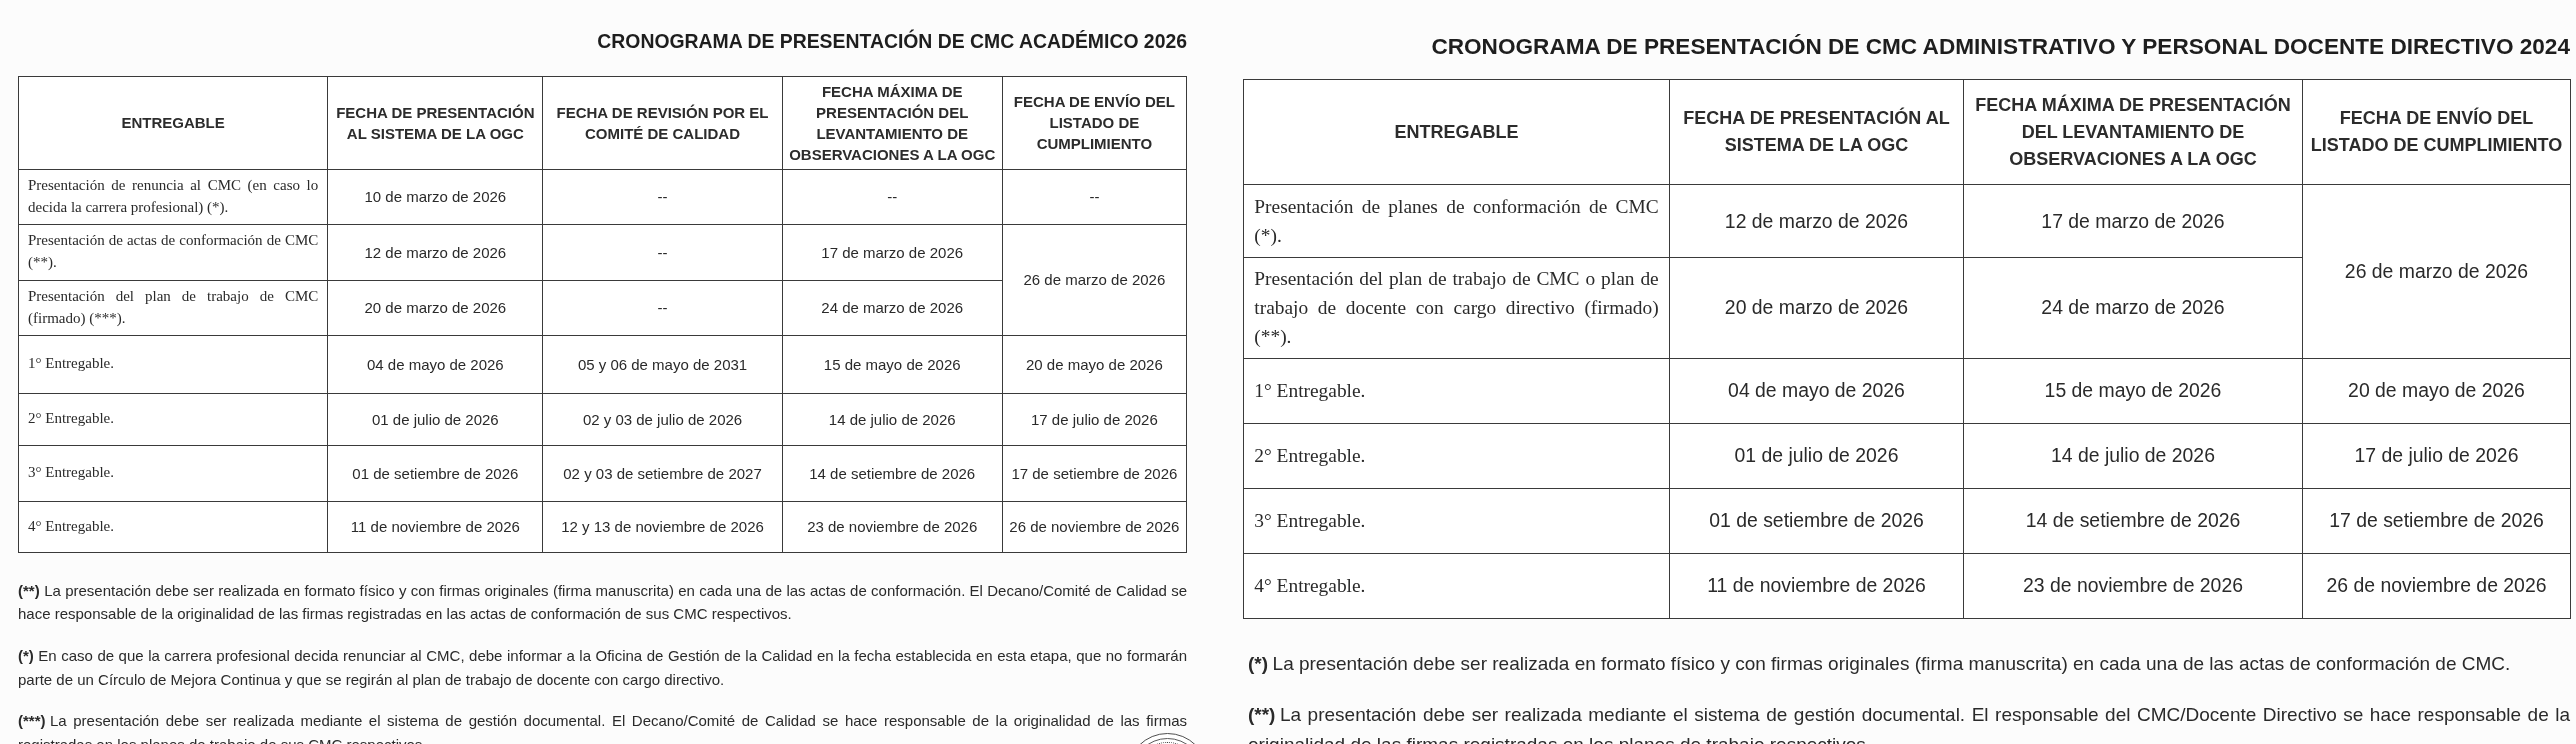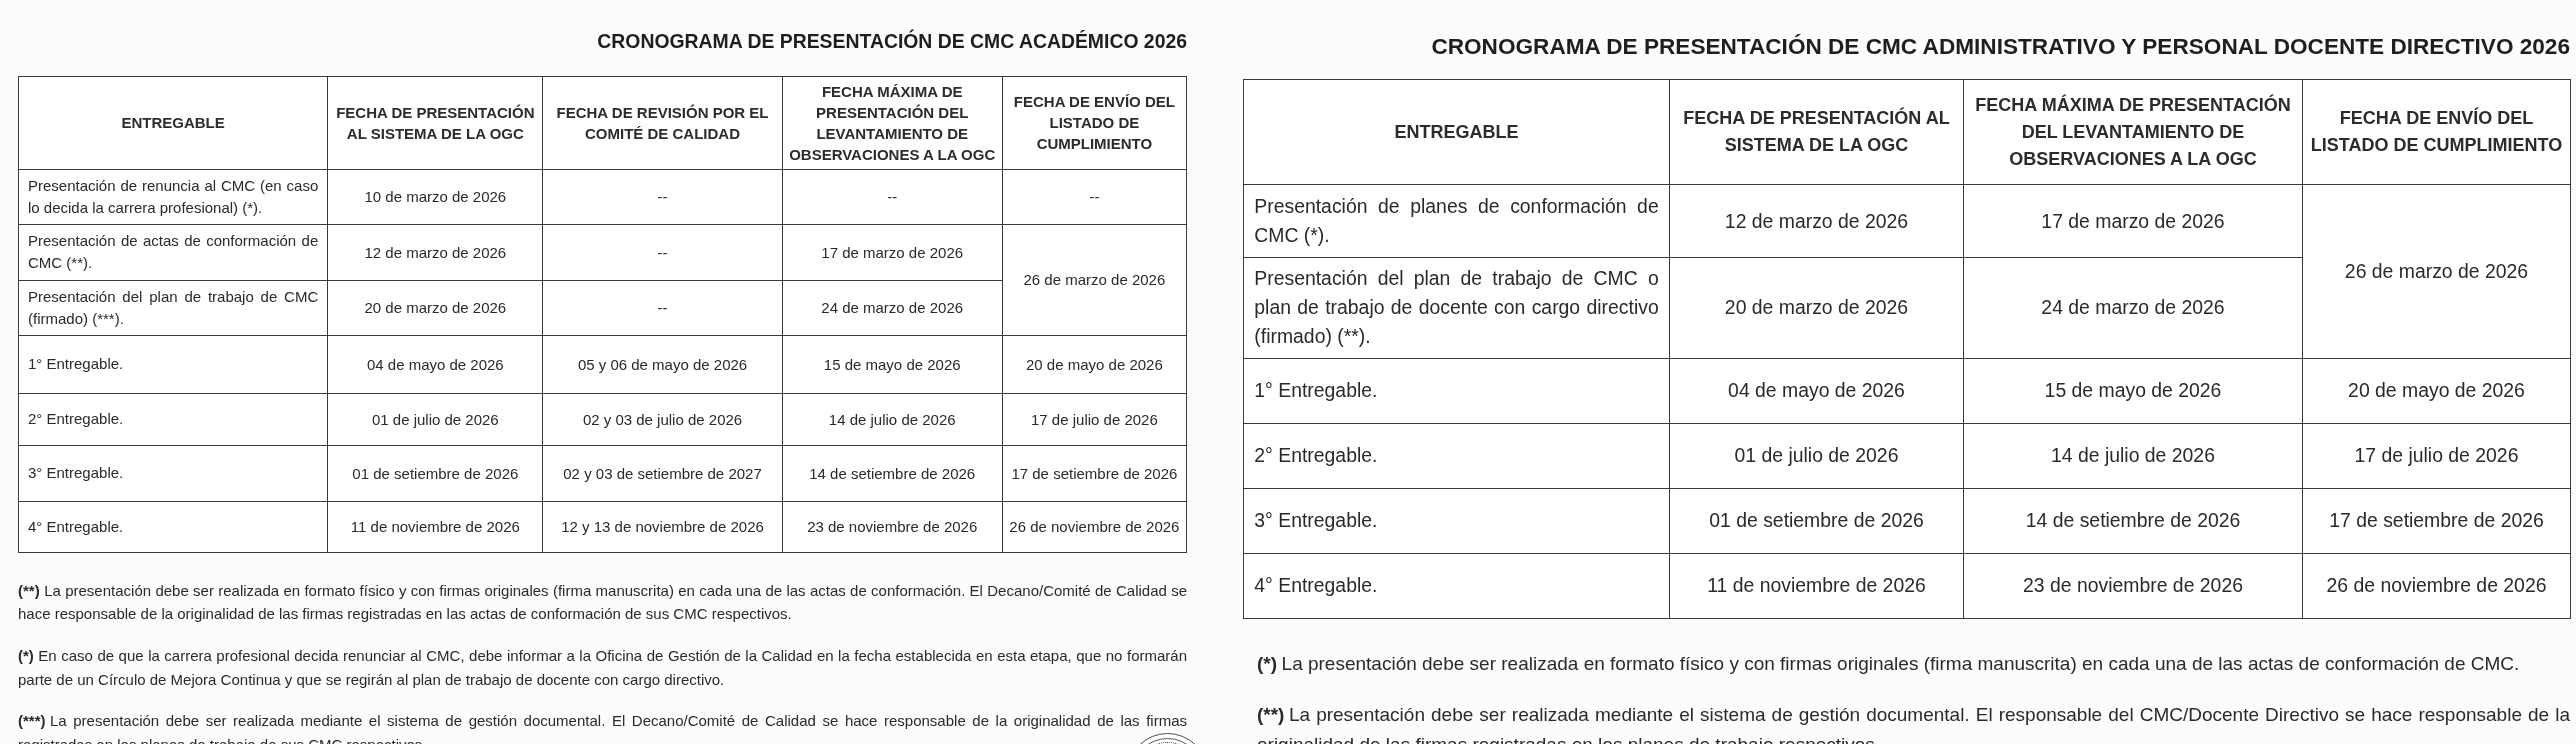--- a/index.html
+++ b/index.html
@@ -43,32 +43,32 @@
     padding: 3.9px 5.2px;
     color: #2c2c2c;
   }
   td { vertical-align: middle; padding: 3.9px 6.5px; }
 
   .tbl-left  { font-size: 15px; }
   .tbl-left  th { font-size: 15px; line-height: 1.4; }
   .tbl-right { font-size: 19.4px; }
   .tbl-right th { font-size: 18px; line-height: 1.5; }
 
-  .c-ent  { text-align: justify; padding: 5.2px 9px; line-height: 1.45; }
+  .c-ent  { text-align: justify; padding: 5.2px 9px; line-height: 1.45; font-family: Liberation Serif, serif; }
   .c-date { text-align: center; }
   .tbl-right .c-ent { padding: 6.5px 10.3px; line-height: 1.5; }
 
   .footnotes { margin-top: 0; }
   .fn {
     text-align: justify;
     color: #2a2a2a;
   }
   .page-left  .fn { font-size: 15px; line-height: 1.58; margin: 0 0 18px 0; }
   .page-left  .fn:first-child { margin-top: 26px; }
-  .page-right .fn { font-size: 19px; line-height: 1.55; margin: 0 0 22px 14px; }
+  .page-right .fn { font-size: 19px; line-height: 1.55; margin: 0 0 22px 5px; }
   .page-right .fn:first-child { margin-top: 30px; }
   .fn-marker { font-weight: bold; margin-right: 4.5px; }
 
   
   .seal {
     position: absolute;
     left: 1127px; top: 733px;
     width: 81px; height: 81px;
     border-radius: 50%;
     border: 1.9px solid #4f4f4f;
@@ -125,21 +125,21 @@
       </tr>
       <tr style="height:52px">
         <td class="c-ent">Presentación del plan de trabajo de CMC (firmado) (***).</td>
         <td class="c-date">20 de marzo de 2026</td>
         <td class="c-date">--</td>
         <td class="c-date">24 de marzo de 2026</td>
       </tr>
       <tr style="height:58px">
         <td class="c-ent">1° Entregable.</td>
         <td class="c-date">04 de mayo de 2026</td>
-        <td class="c-date">05 y 06 de mayo de 2026</td>
+        <td class="c-date">05 y 06 de mayo de 2031</td>
         <td class="c-date">15 de mayo de 2026</td>
         <td class="c-date">20 de mayo de 2026</td>
       </tr>
       <tr style="height:52px">
         <td class="c-ent">2° Entregable.</td>
         <td class="c-date">01 de julio de 2026</td>
         <td class="c-date">02 y 03 de julio de 2026</td>
         <td class="c-date">14 de julio de 2026</td>
         <td class="c-date">17 de julio de 2026</td>
       </tr>
@@ -161,21 +161,21 @@
   </table>
 
   <div class="footnotes">
     <p class="fn"><span class="fn-marker">(**)</span><span>La presentación debe ser realizada en formato físico y con firmas originales (firma manuscrita) en cada una de las actas de conformación. El Decano/Comité de Calidad se hace responsable de la originalidad de las firmas registradas en las actas de conformación de sus CMC respectivos.</span></p>
     <p class="fn"><span class="fn-marker">(*)</span><span>En caso de que la carrera profesional decida renunciar al CMC, debe informar a la Oficina de Gestión de la Calidad en la fecha establecida en esta etapa, que no formarán parte de un Círculo de Mejora Continua y que se regirán al plan de trabajo de docente con cargo directivo.</span></p>
     <p class="fn"><span class="fn-marker">(***)</span><span>La presentación debe ser realizada mediante el sistema de gestión documental. El Decano/Comité de Calidad se hace responsable de la originalidad de las firmas registradas en los planes de trabajo de sus CMC respectivos.</span></p>
   </div>
 </section>
 
 <section class="page page-right">
-  <h1 class="doc-title">CRONOGRAMA DE PRESENTACIÓN DE CMC ADMINISTRATIVO Y PERSONAL DOCENTE DIRECTIVO 2026</h1>
+  <h1 class="doc-title">CRONOGRAMA DE PRESENTACIÓN DE CMC ADMINISTRATIVO Y PERSONAL DOCENTE DIRECTIVO 2024</h1>
 
   <table class="tbl-right">
     <colgroup>
       <col style="width:426px">
         <col style="width:294px">
         <col style="width:339px">
         <col style="width:268px">
     </colgroup>
     <thead>
       <tr style="height:105px">

